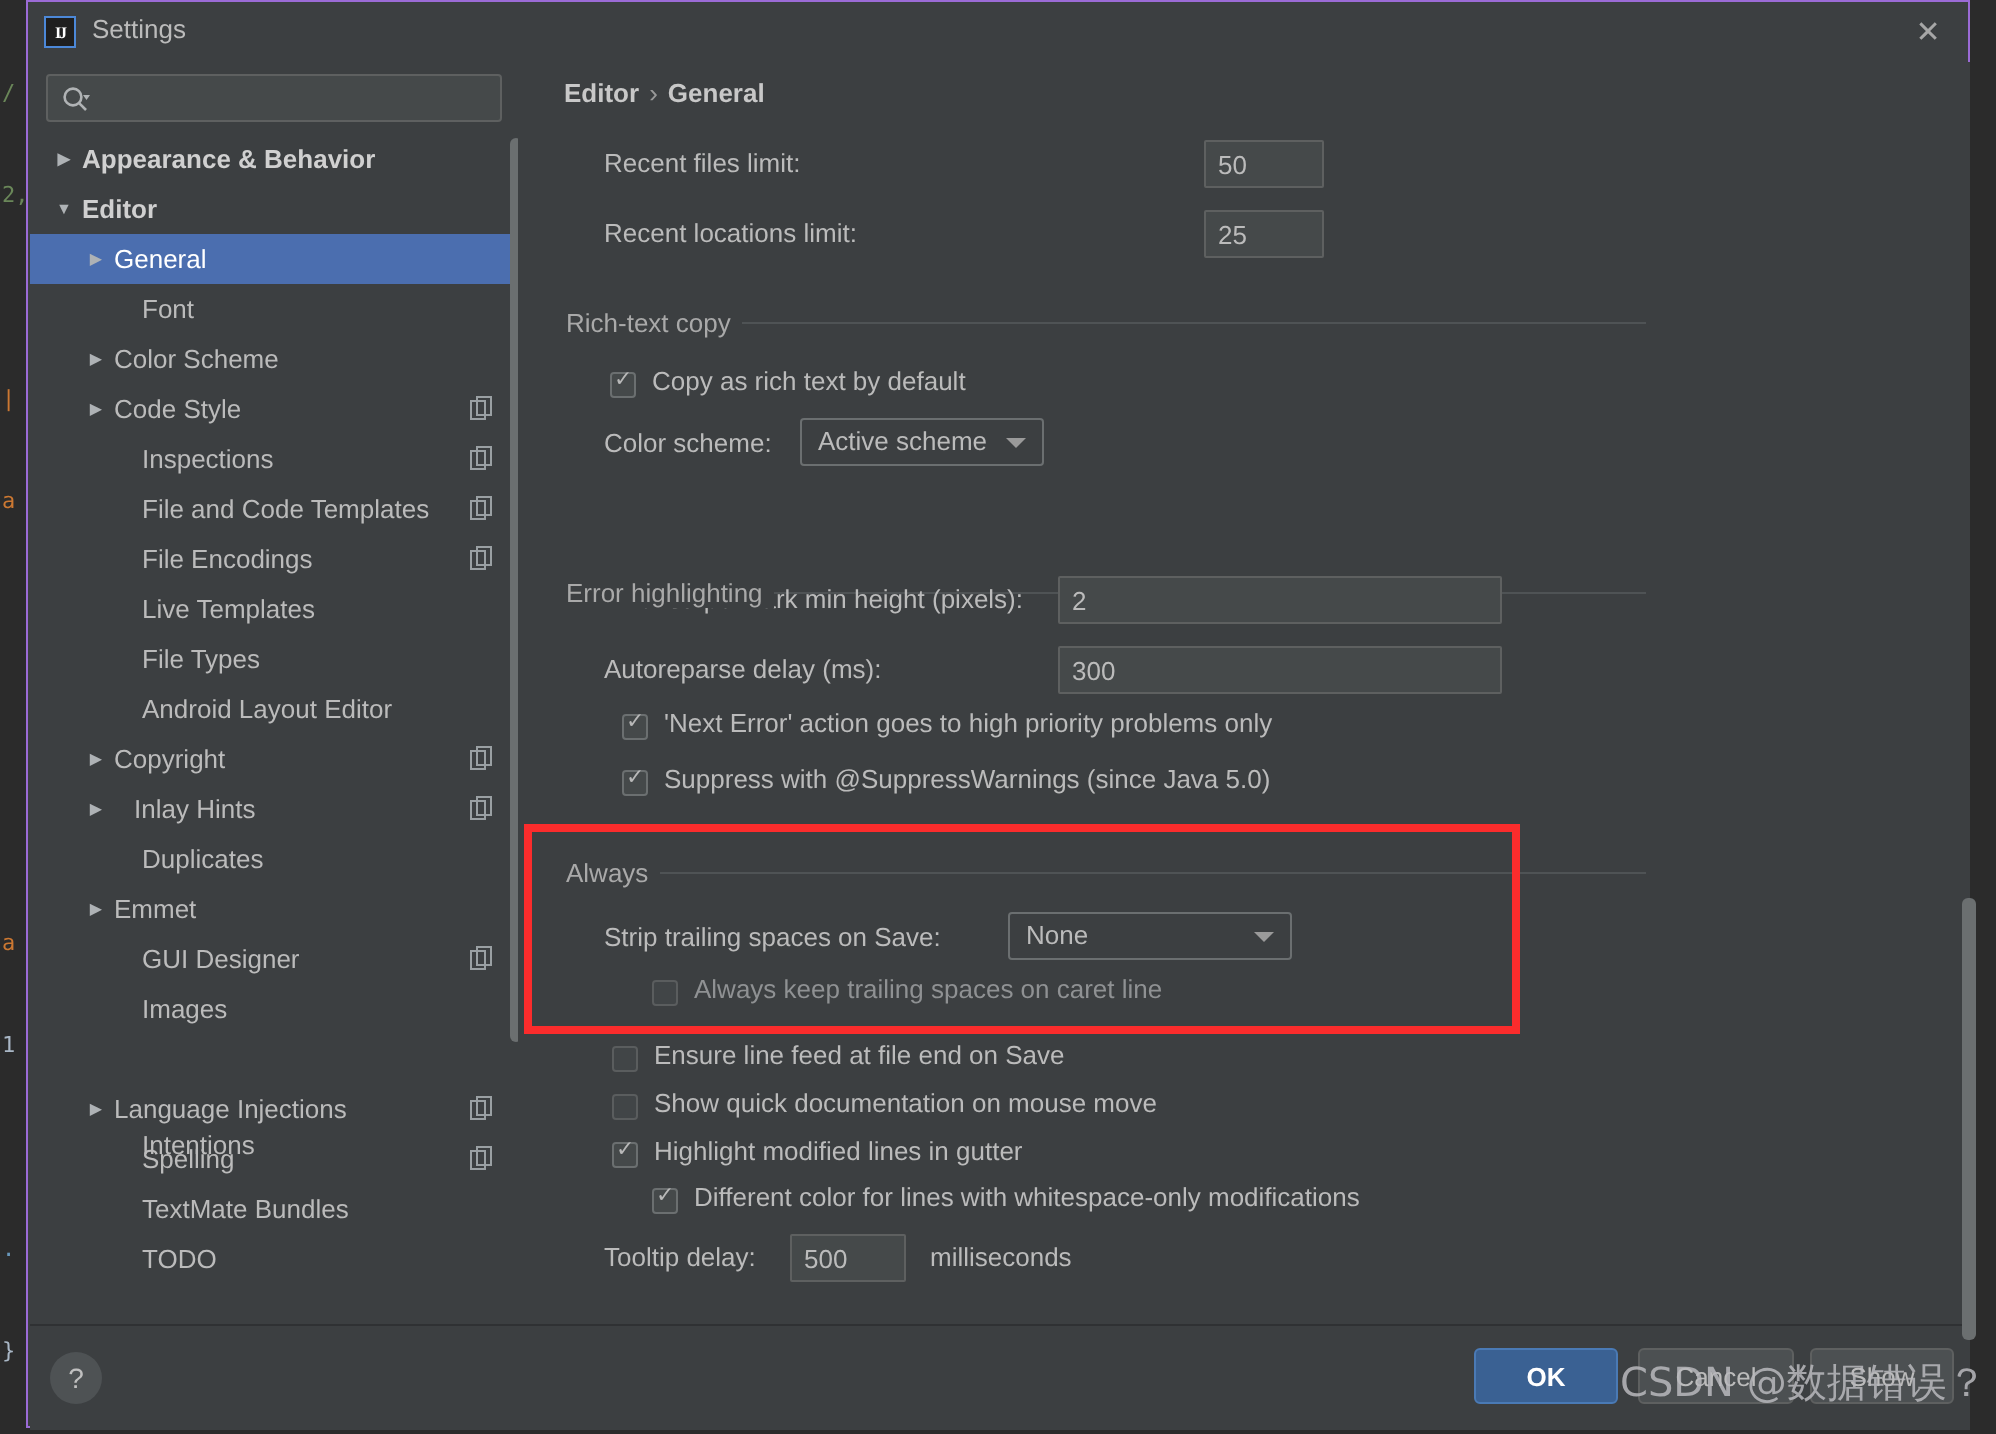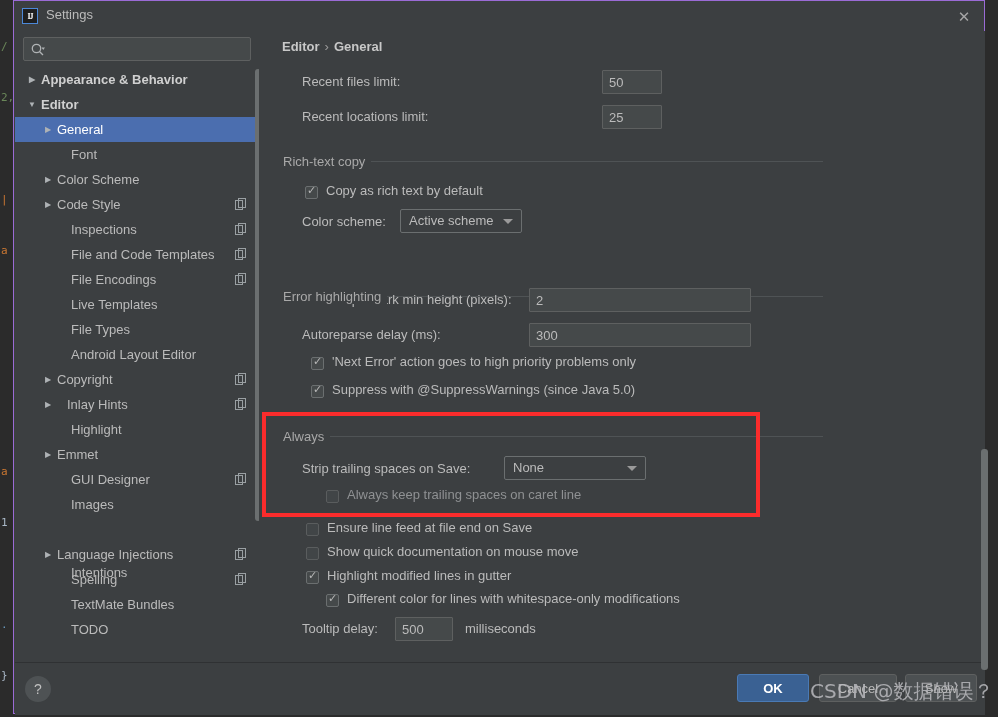--- a/index.html
+++ b/index.html
@@ -290,21 +290,21 @@
           </div>
           <div class="tree-row">
             <span class="tw" style="left: 26px;">▶</span>
             <span class="tree-label" style="left: 52px;">Inlay Hints</span>
             <svg class="copy-ico" viewBox="0 0 12 12">
               <rect x="0.5" y="2.5" width="7" height="9" fill="none" stroke="#9aa0a3"></rect>
               <rect x="3.5" y="0.5" width="7" height="9" fill="none" stroke="#9aa0a3"></rect>
             </svg>
           </div>
           <div class="tree-row">
-            <span class="tree-label" style="left: 56px;">Highlight</span>
+            <span class="tree-label" style="left: 56px;">Duplicates</span>
           </div>
           <div class="tree-row">
             <span class="tw" style="left: 26px;">▶</span>
             <span class="tree-label" style="left: 42px;">Emmet</span>
           </div>
           <div class="tree-row">
             <span class="tree-label" style="left: 56px;">GUI Designer</span>
             <svg class="copy-ico" viewBox="0 0 12 12">
               <rect x="0.5" y="2.5" width="7" height="9" fill="none" stroke="#9aa0a3"></rect>
               <rect x="3.5" y="0.5" width="7" height="9" fill="none" stroke="#9aa0a3"></rect>

